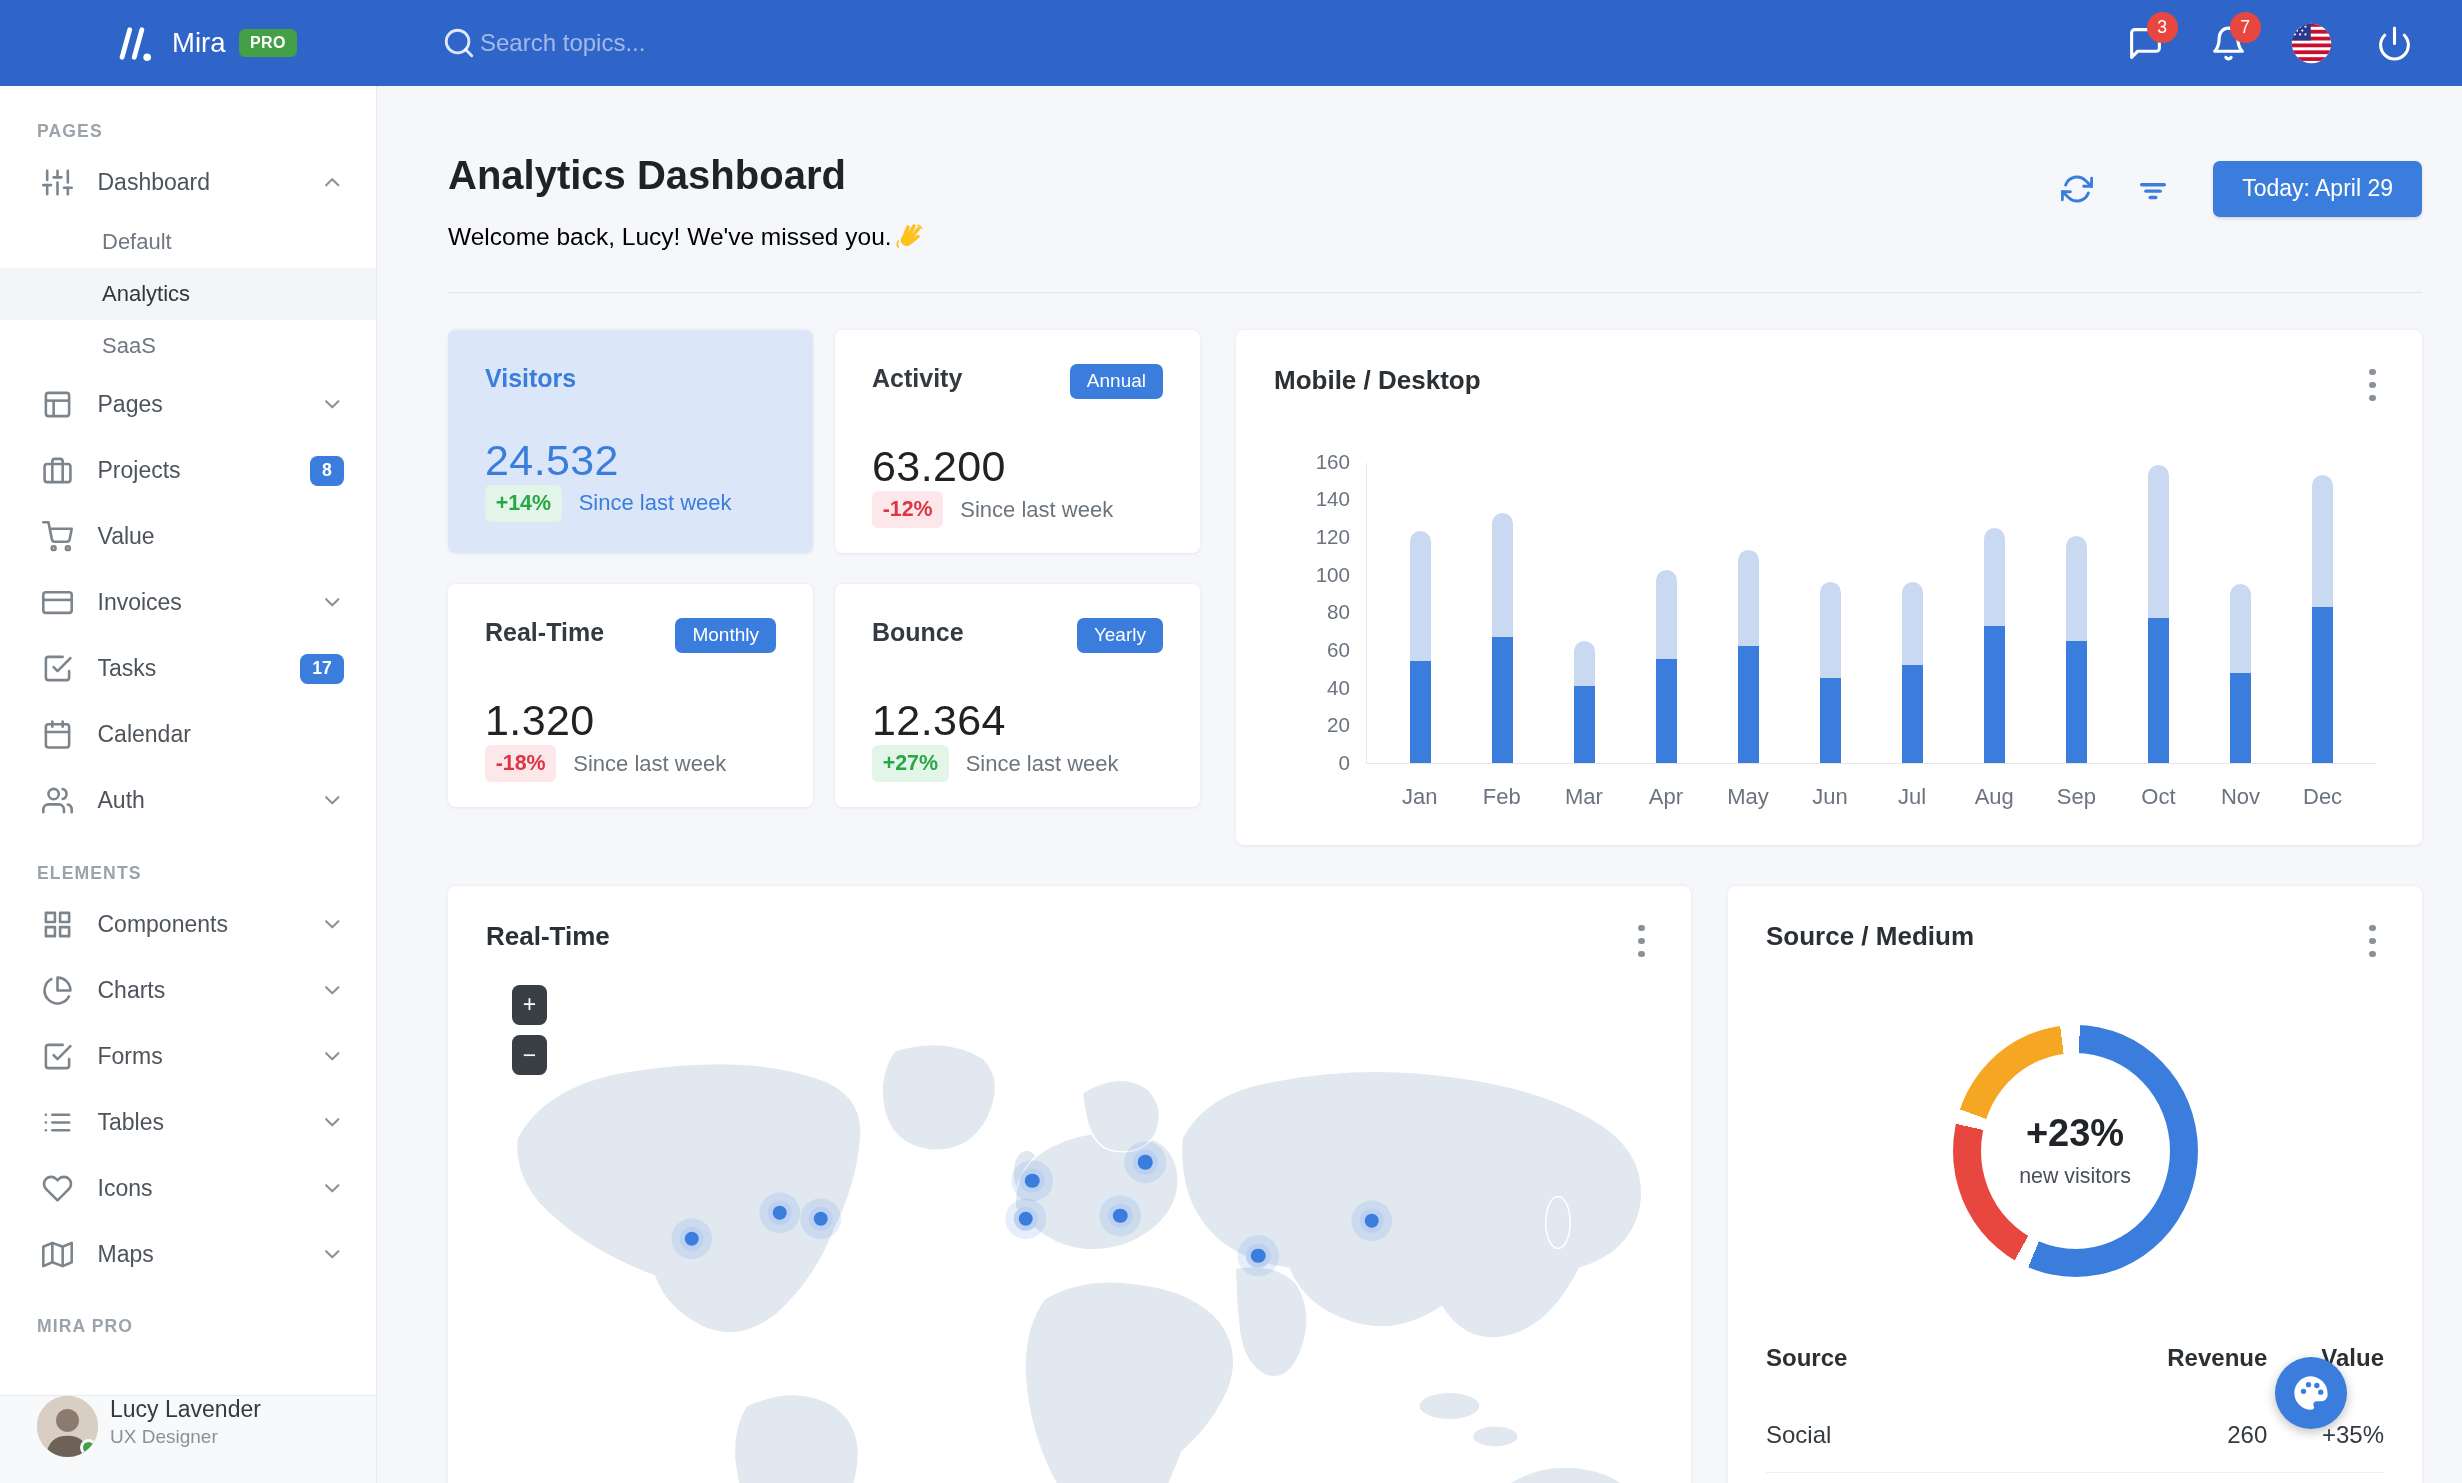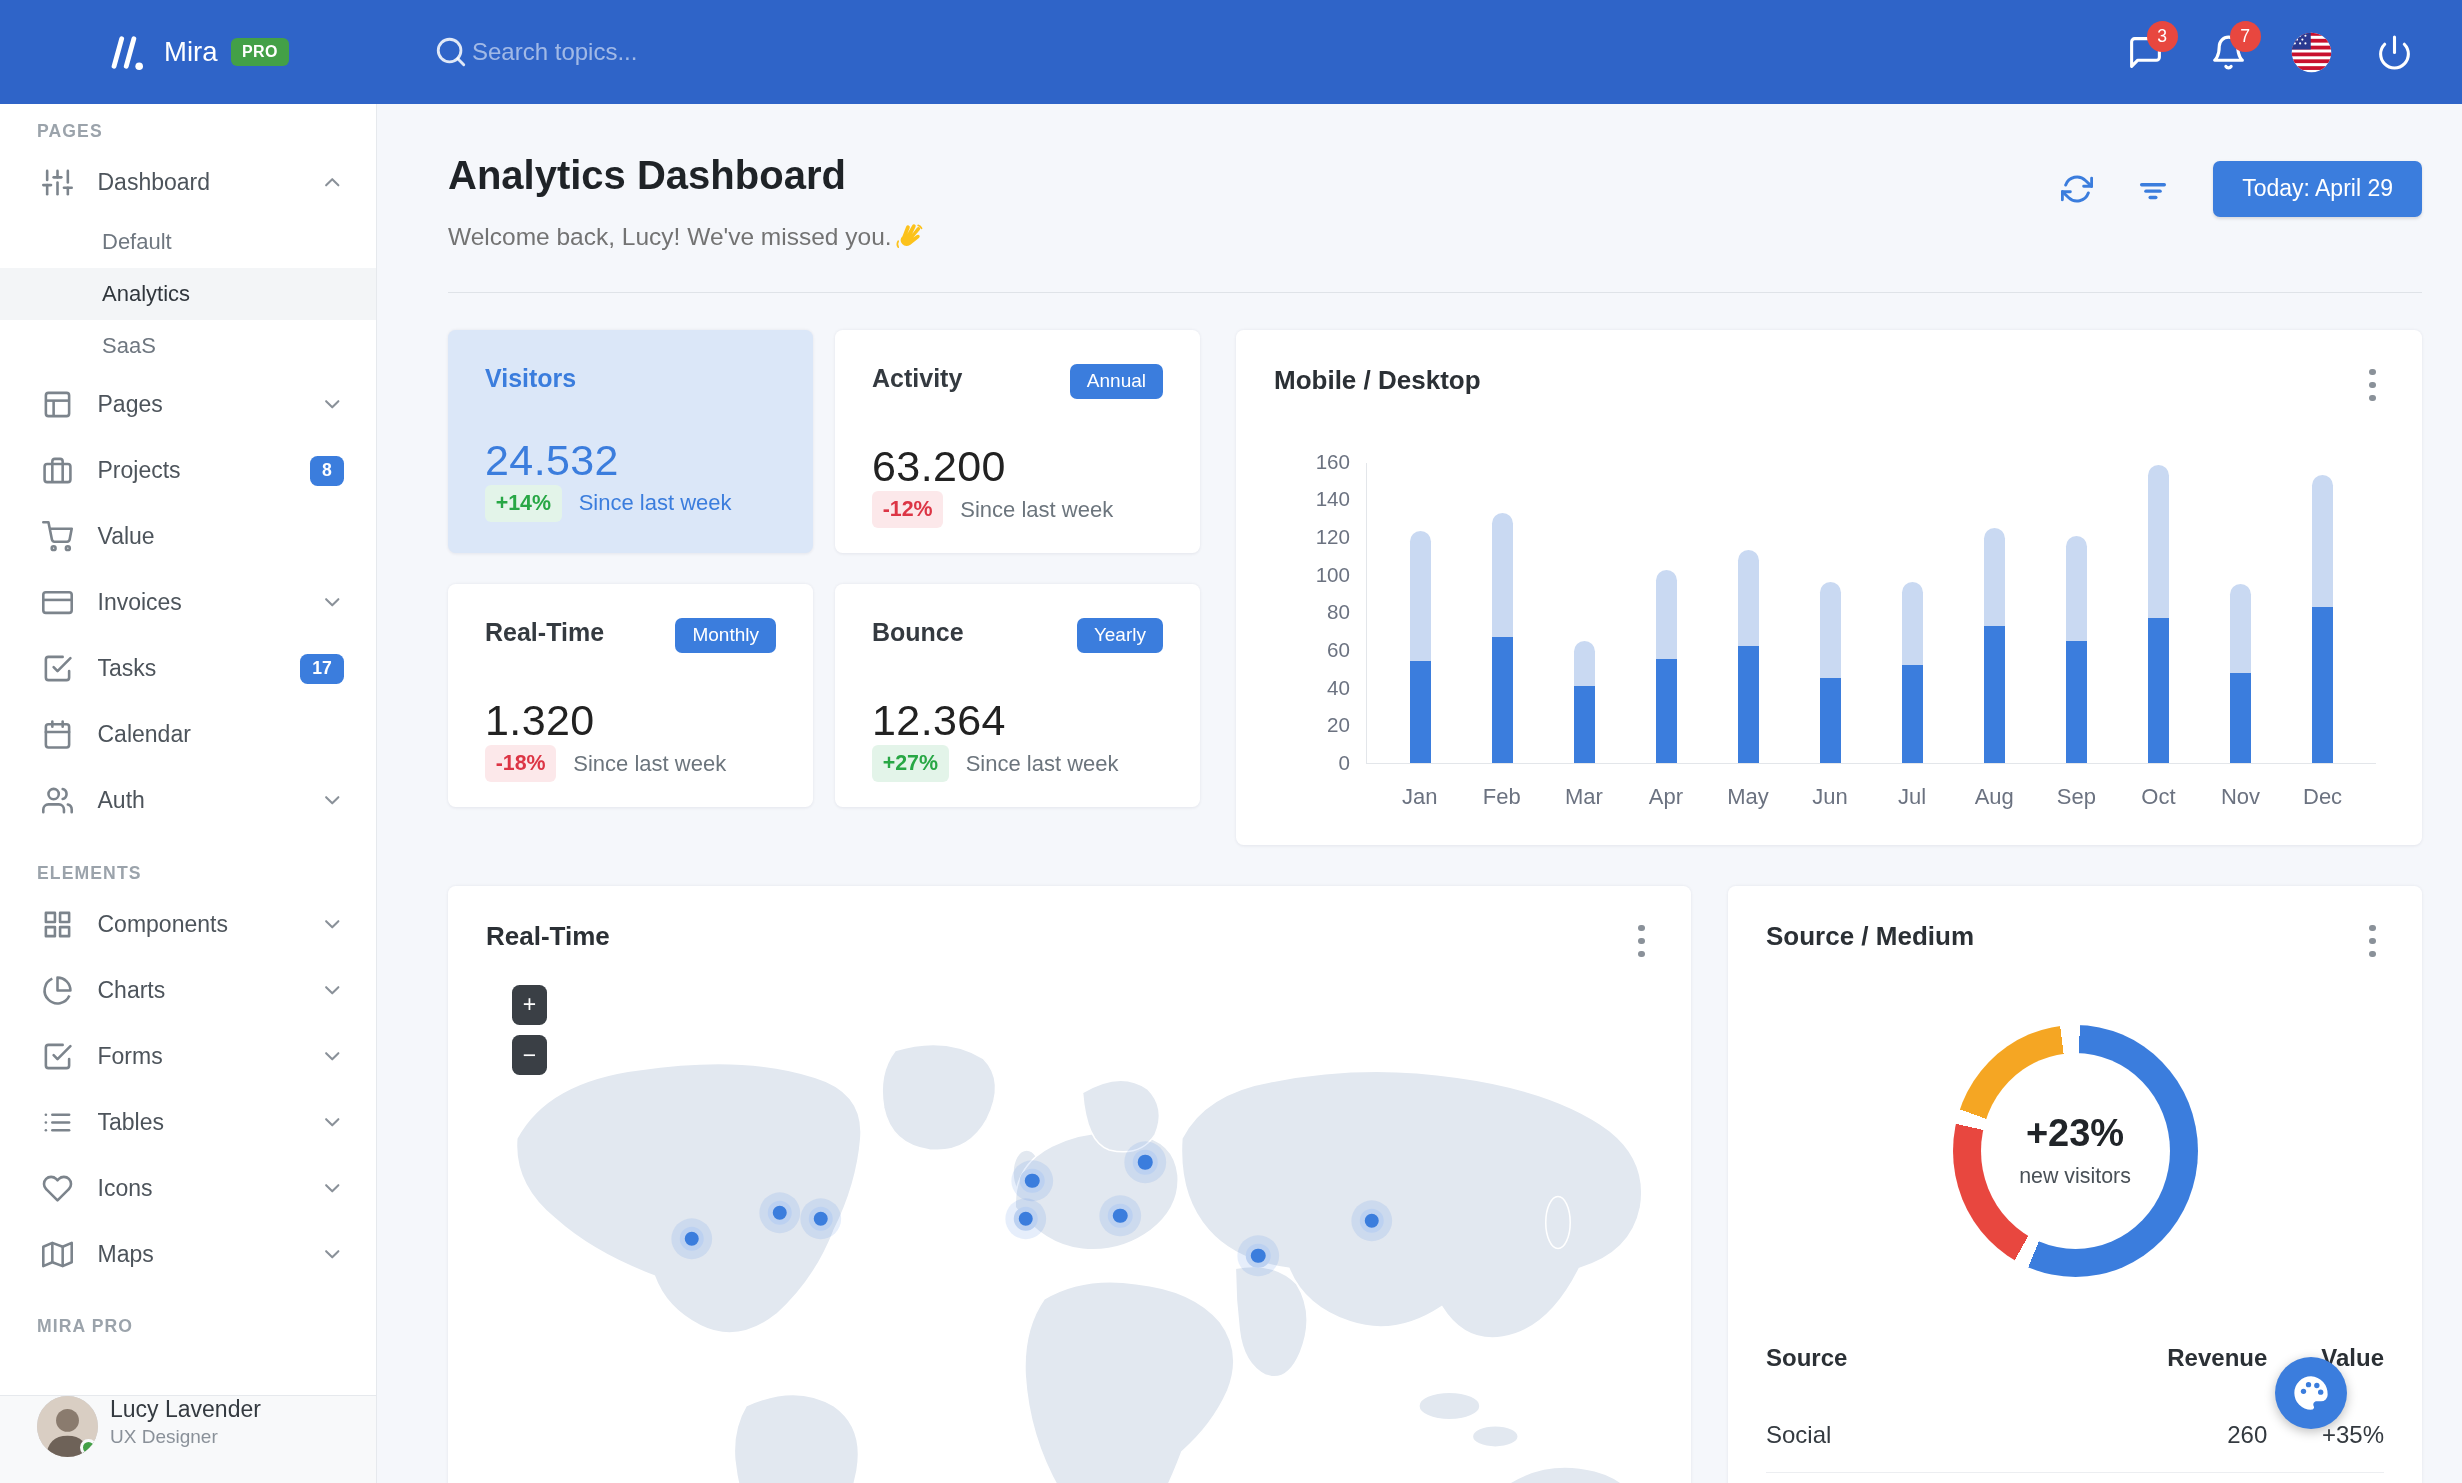--- a/index.html
+++ b/index.html
@@ -6,21 +6,21 @@
     --accent:#3B7DDD; --navbar:#2F64C8; --pagebg:#F5F7FB; --card:#fff;
     --pos:#28A745; --neg:#DC3545; --posbg:#E3F4E9; --negbg:#FCE8EA;
     --txt:#212529; --muted:#6B7280; --side-txt:#4D545B; --border:#E6E9ED;
     --lightbar:#C9D9F2; --red:#E8473F; --orange:#F5A623; --hlbg:#DBE7F8;
   }
   *{box-sizing:border-box;margin:0;padding:0}
   html,body{width:2462px;height:1484px;overflow:hidden}
   body{font-family:"Liberation Sans","DejaVu Sans",sans-serif;background:var(--pagebg);color:var(--txt)}
   svg{display:block}
   
-  .navbar{position:fixed;top:0;left:0;right:0;height:104px;background:var(--navbar);display:flex;align-items:center;justify-content:space-between;z-index:50;padding:0 46px 0 0}
+  .navbar{position:fixed;top:0;left:0;right:0;height:86px;background:var(--navbar);display:flex;align-items:center;justify-content:space-between;z-index:50;padding:0 46px 0 8px}
   .nav-left{display:flex;align-items:center}
   .brand{display:flex;align-items:center;width:377px;padding-left:107px}
   .brand-name{color:#fff;font-size:27.5px;font-weight:500;margin-left:17px}
   .pro-badge{background:#43A047;color:#fff;font-size:16px;font-weight:700;padding:4.6px 10.7px;border-radius:6.1px;margin-left:13.8px;letter-spacing:0.4px}
   .search{display:flex;align-items:center;margin-left:57px}
   .search input{background:transparent;border:none;outline:none;color:#fff;font-size:24px;margin-left:4px;width:398px;font-family:inherit}
   .search input::placeholder{color:rgba(255,255,255,.55)}
   .nav-right{display:flex;align-items:center;gap:40px}
   .nav-icon-btn{position:relative;background:none;border:none;cursor:pointer;width:43px;height:43px;display:flex;align-items:center;justify-content:center}
   .nav-badge{position:absolute;top:-9.2px;right:-10.7px;background:#E8473F;color:#fff;border-radius:50%;min-width:31px;height:31px;font-size:17.6px;display:flex;align-items:center;justify-content:center;font-weight:500}
@@ -37,21 +37,21 @@
   .chev{color:#8A9199}
   .side-footer{background:#F8F9FA;border-top:1.5px solid var(--border);height:88px;display:flex;align-items:flex-start;padding:0 23px 0 37px;gap:12px}
   .avatar{position:relative;width:61px;height:61px;border-radius:50%;background:#C8CDD4;overflow:hidden;flex:none}
   .avatar .dot{position:absolute;right:1.5px;bottom:1.5px;width:17px;height:17px;border-radius:50%;background:#43A047;border:3.1px solid #F8F9FA}
   .u-name{font-size:23px;color:#343A40;font-weight:500}
   .u-role{font-size:19px;color:#8A9199;margin-top:3.1px}
   
   .main{position:absolute;top:86px;left:377px;right:0;bottom:0;padding:67px 40px 0 71px}
   .page-head{display:flex;justify-content:space-between;align-items:flex-start}
   .page-title{font-size:40px;font-weight:700;color:#1F2327}
-  .page-sub{font-size:24.5px;color:#737373;margin-top:24.5px;display:flex;align-items:center;gap:2px}
+  .page-sub{font-size:24.5px;color:#000000;margin-top:24.5px;display:flex;align-items:center;gap:2px}
   .head-actions{display:flex;align-items:center;gap:43px;margin-top:7.6px}
   .icon-link{background:none;border:none;cursor:pointer}
   .today-btn{background:var(--accent);border:none;color:#fff;font-size:23px;padding:14.5px 29px;border-radius:6.9px;cursor:pointer;font-family:inherit;box-shadow:0 1.5px 3.1px rgba(0,0,0,.12)}
   .divider{border:none;border-top:1.5px solid #DFE3E8;margin:40px 0 37px}
   .row1{display:flex;align-items:stretch}
   .stats-grid{display:grid;grid-template-columns:365px 365px;grid-template-rows:223px 223px;gap:31px 22px}
   .card{background:var(--card);border-radius:7.6px;box-shadow:0 0.8px 3.1px rgba(20,30,60,.08)}
   .stat-card{padding:34px 37px;display:flex;flex-direction:column}
   .stat-card.hl{background:var(--hlbg)}
   .stat-top{display:flex;justify-content:space-between;align-items:flex-start}

